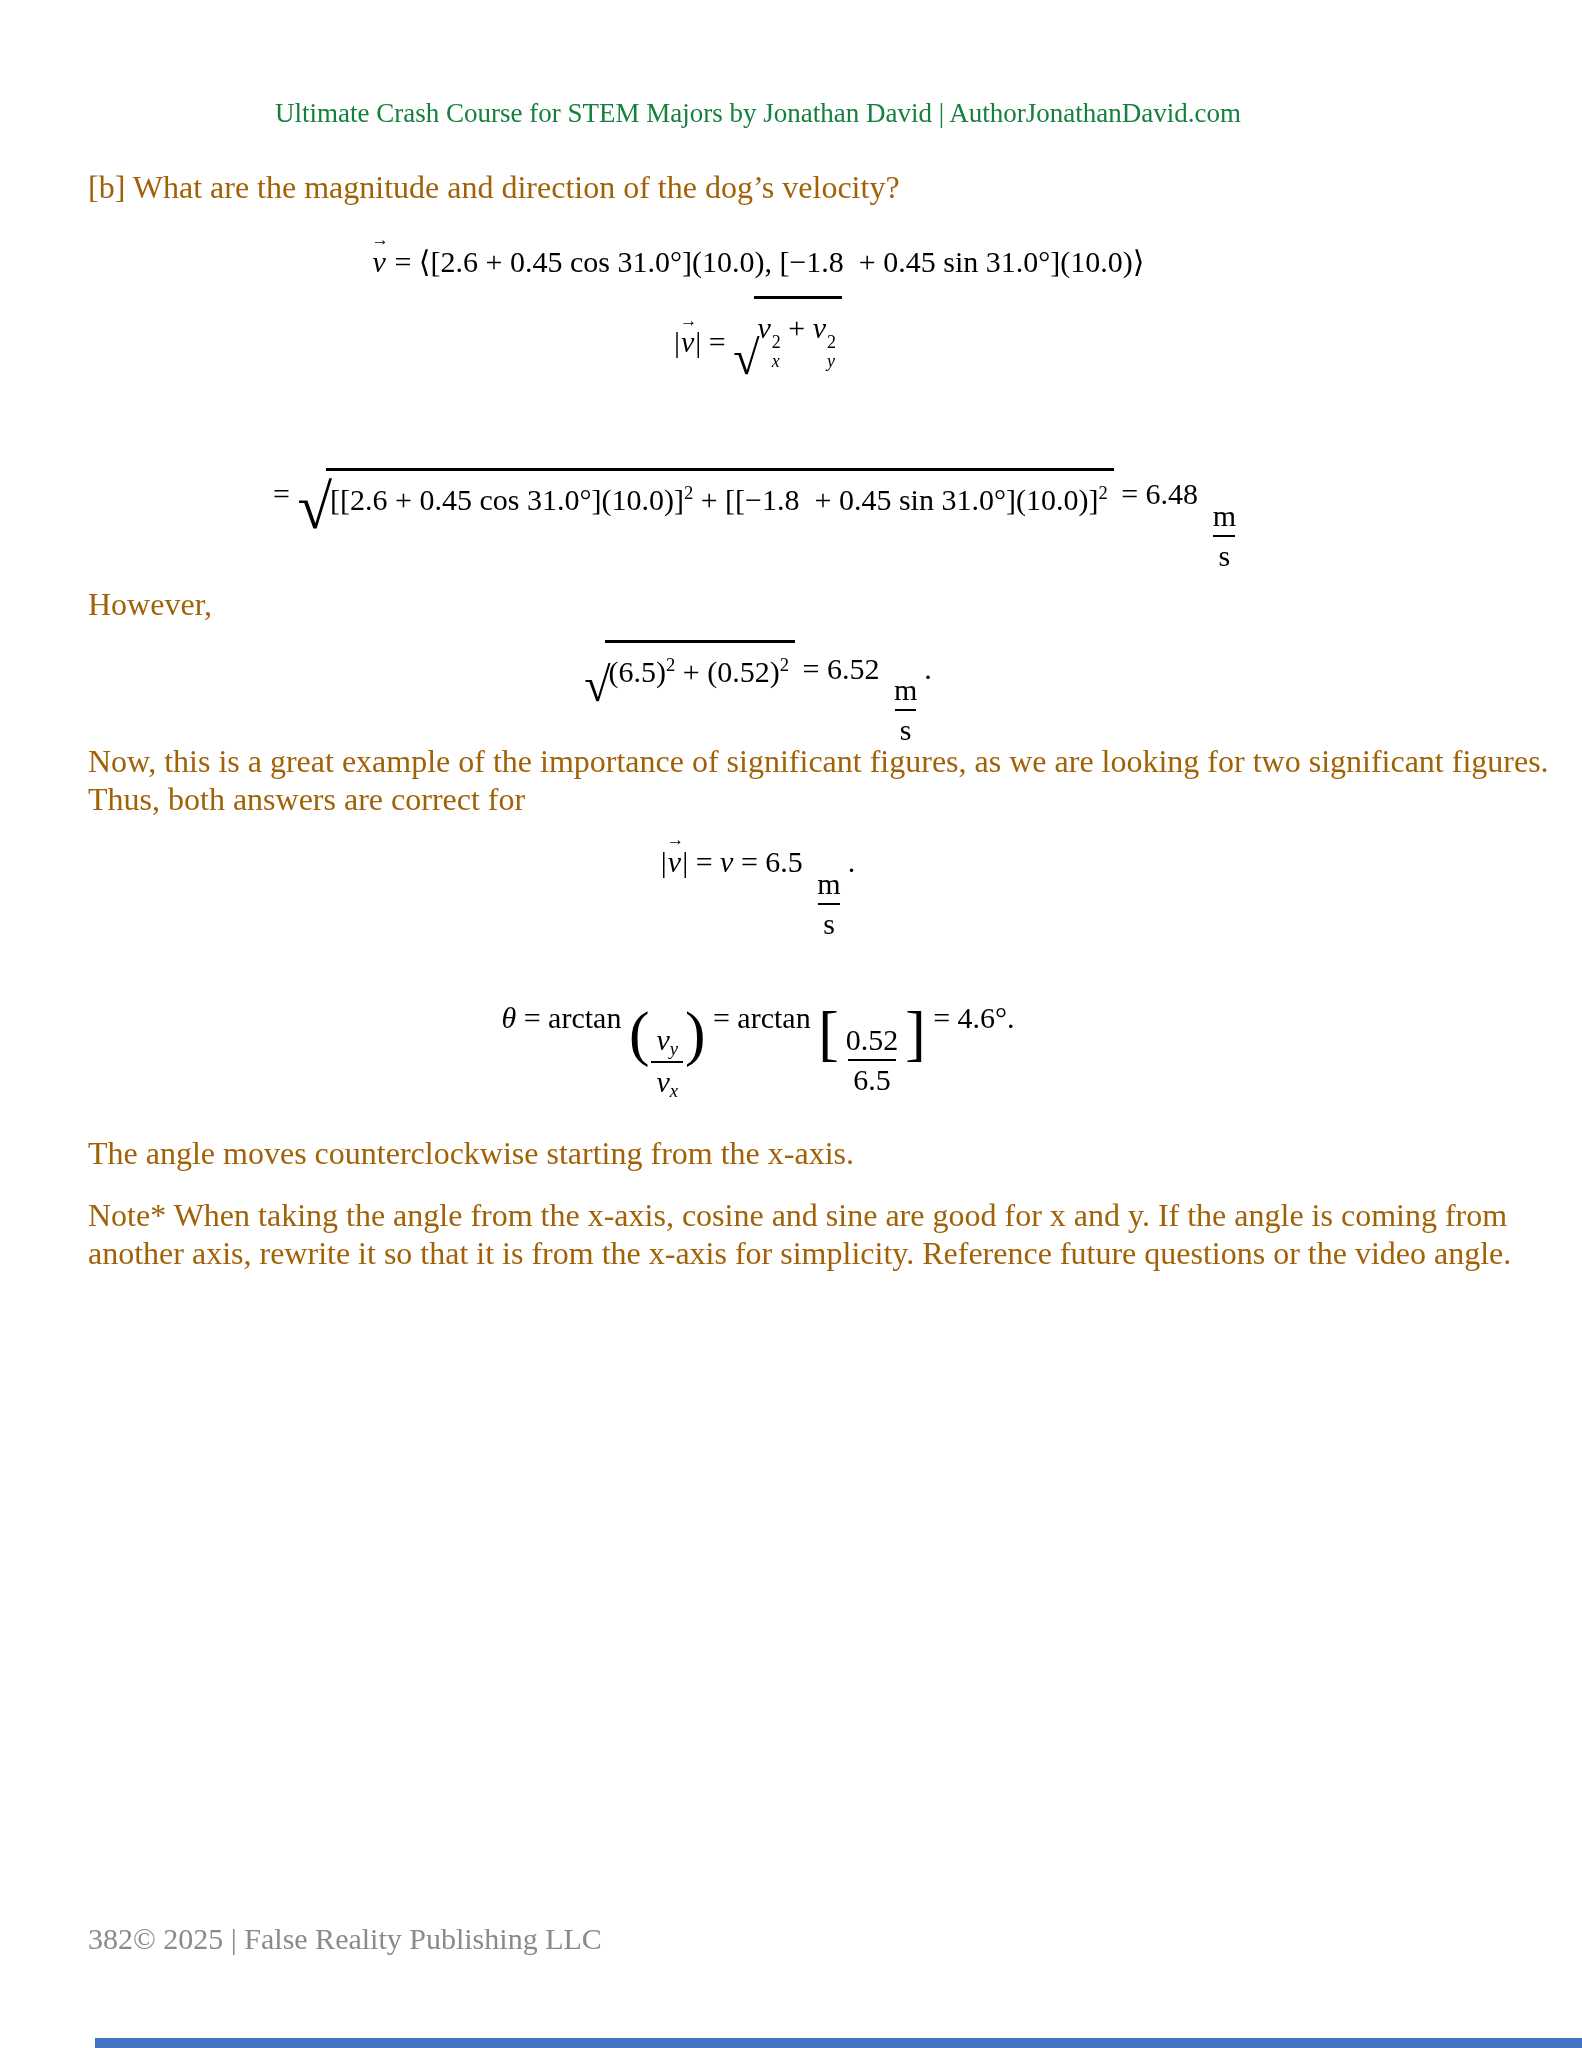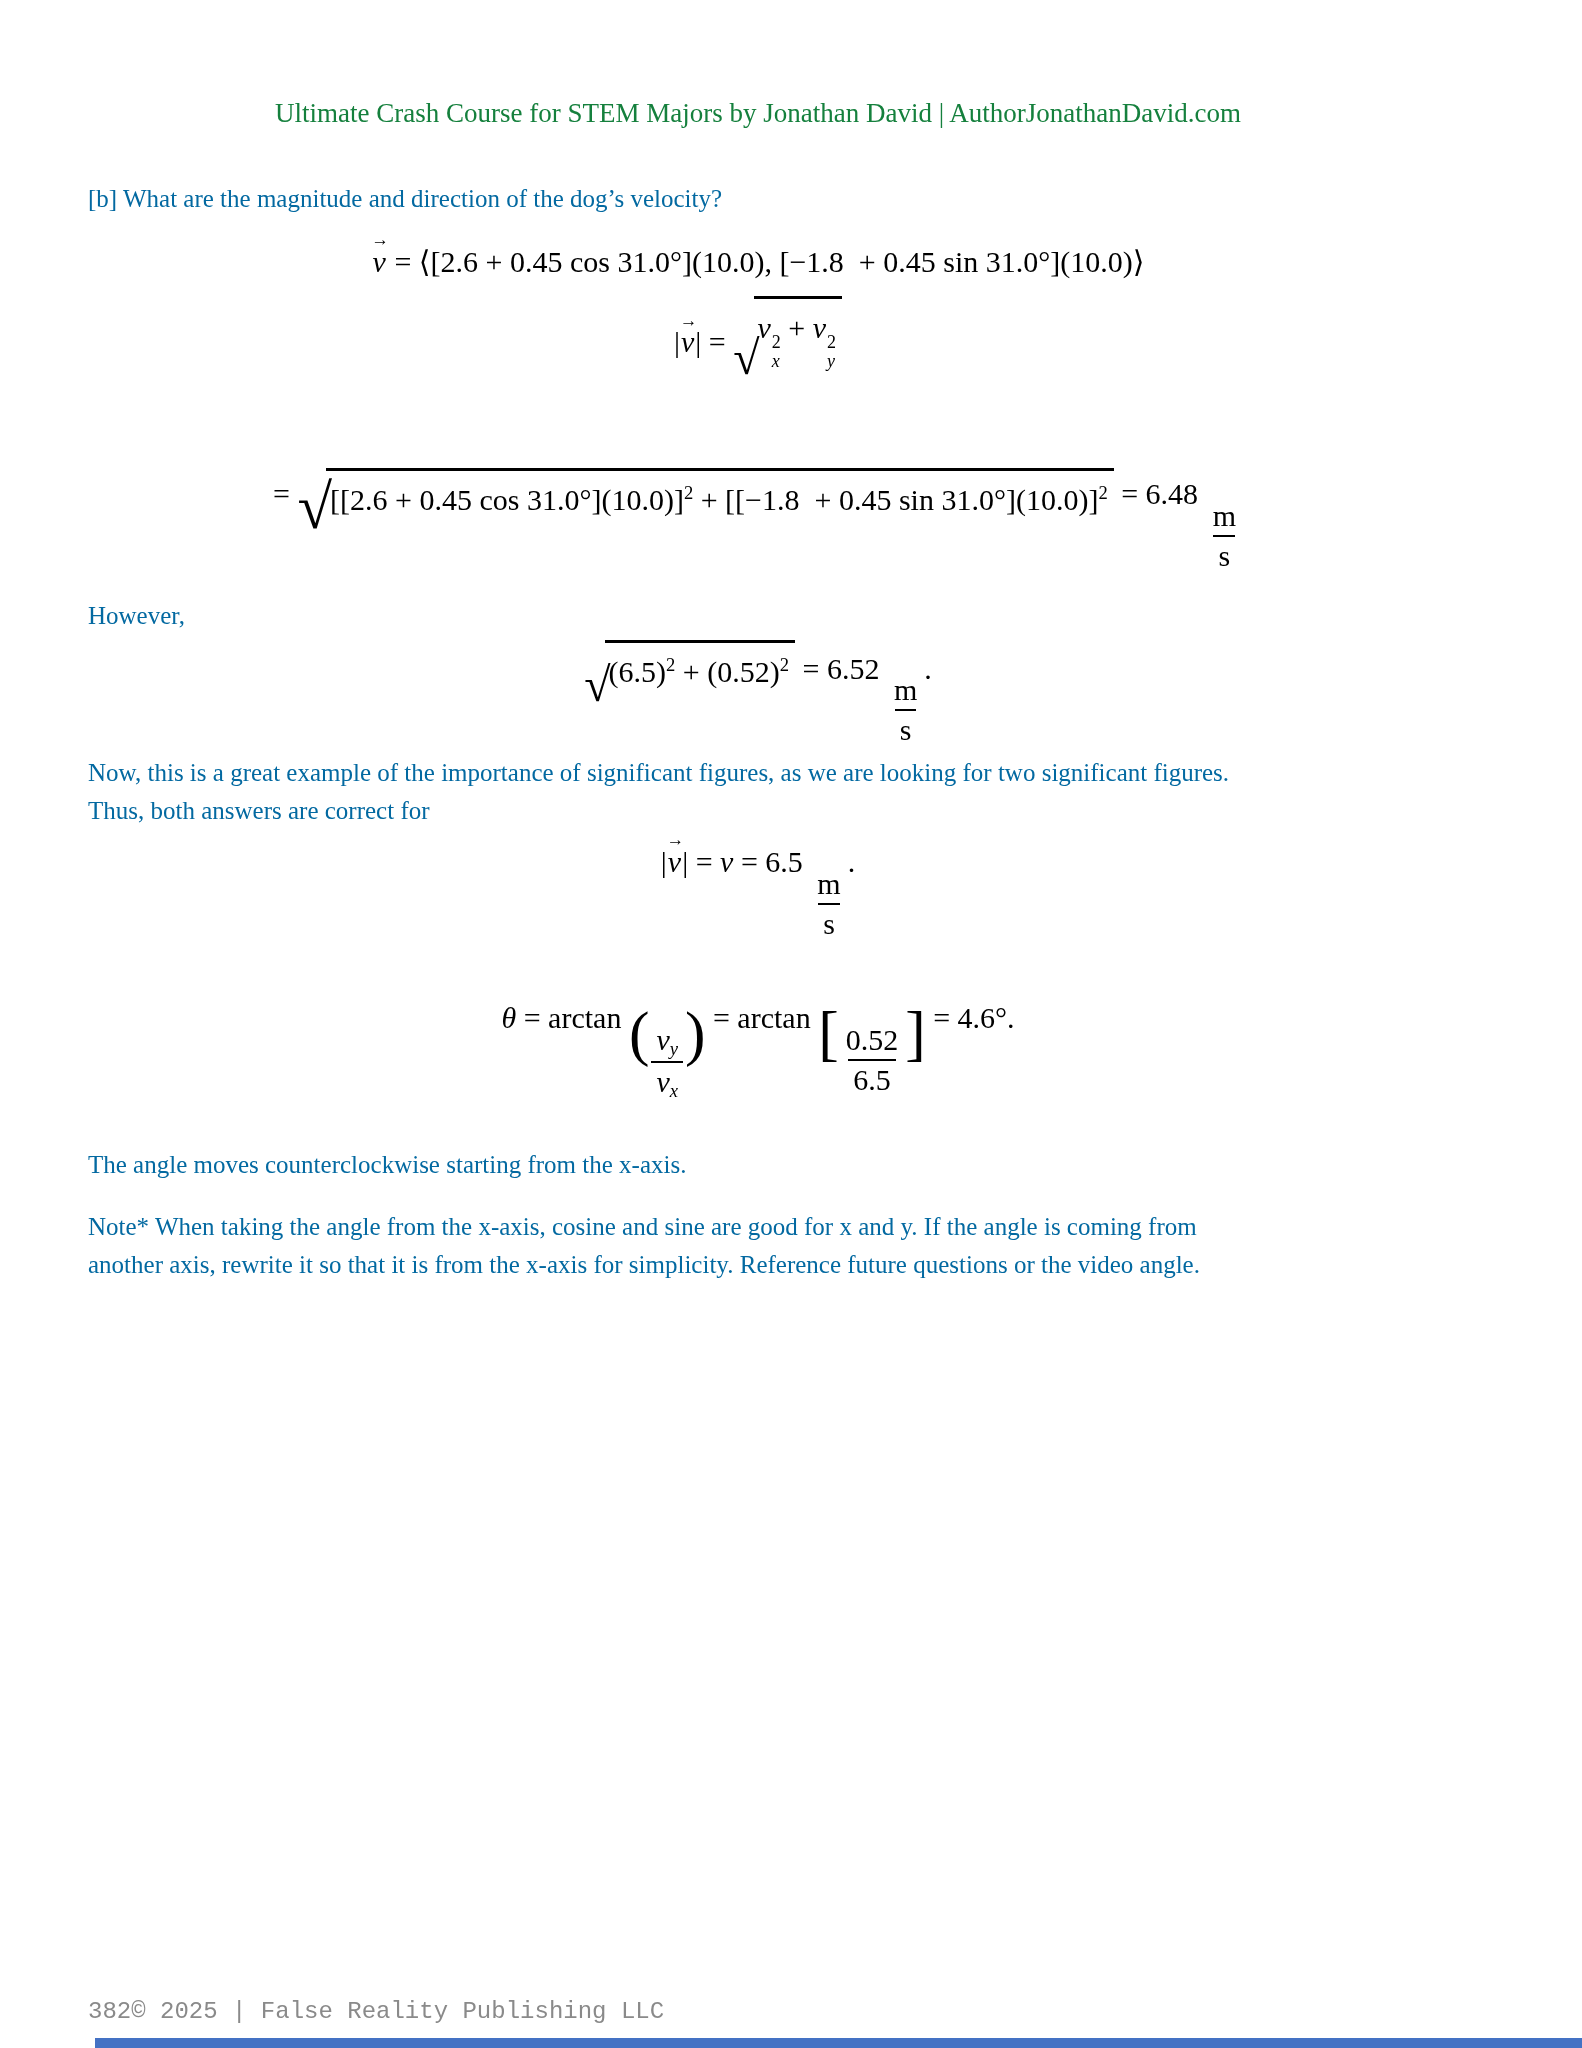--- a/index.html
+++ b/index.html
@@ -6,26 +6,26 @@
   .page {
     position:relative; width:1582px; height:2048px; background:#ffffff;
     font-family:"Liberation Serif","DejaVu Serif",serif; color:#000000;
     overflow:hidden;
   }
   .hdr {
     position:absolute; top:98px; left:88px; width:1340px;
     text-align:center; font-size:27px; color:#8a8a8a;
   }
   .ftr {
-    position:absolute; top:1998px; left:88px;
-    font-size:24px; color:#8f8f8f; white-space:nowrap;font-family:Liberation Mono, monospace;
+    position:absolute; top:1922px; left:88px;
+    font-size:30px; color:#8f8f8f; white-space:nowrap;
   }
   .txt {
-    position:absolute; left:88px; font-size:25px; line-height:38px;
-    color:#0369a1; white-space:nowrap;margin-top:12px;
+    position:absolute; left:88px; font-size:32px; line-height:38px;
+    color:#a16207; white-space:nowrap;
   }
   .txt div { white-space:nowrap; }
   .eq {
     position:absolute; left:88px; width:1340px; text-align:center;
     font-size:30px; line-height:1.7; color:#000;
   }
   .eq span { white-space:pre; }
   .mi { font-style:italic; }
   .msub { font-size:0.62em; vertical-align:-0.25em; font-style:italic; }
   .msup { font-size:0.62em; vertical-align:0.6em; }

